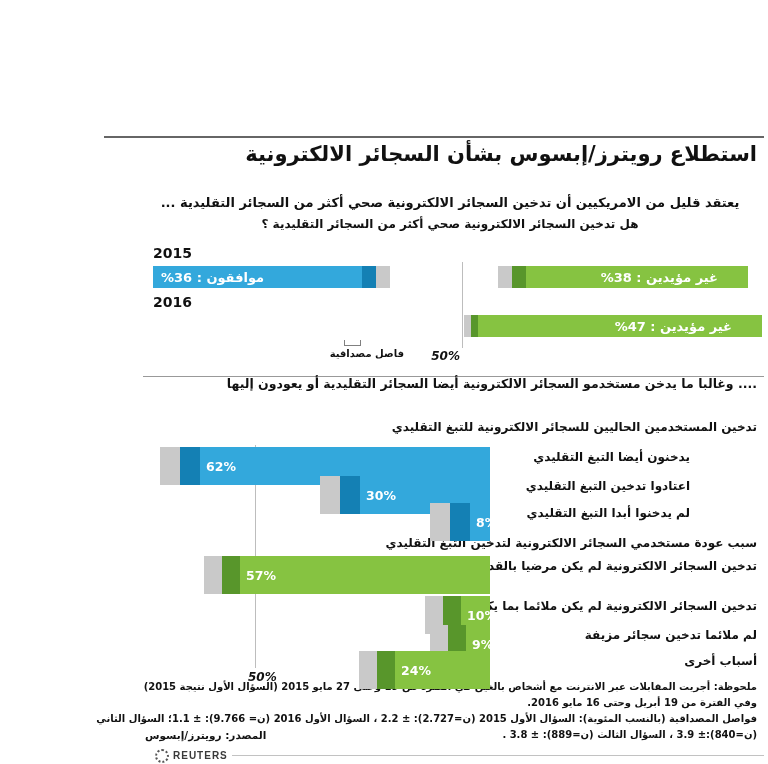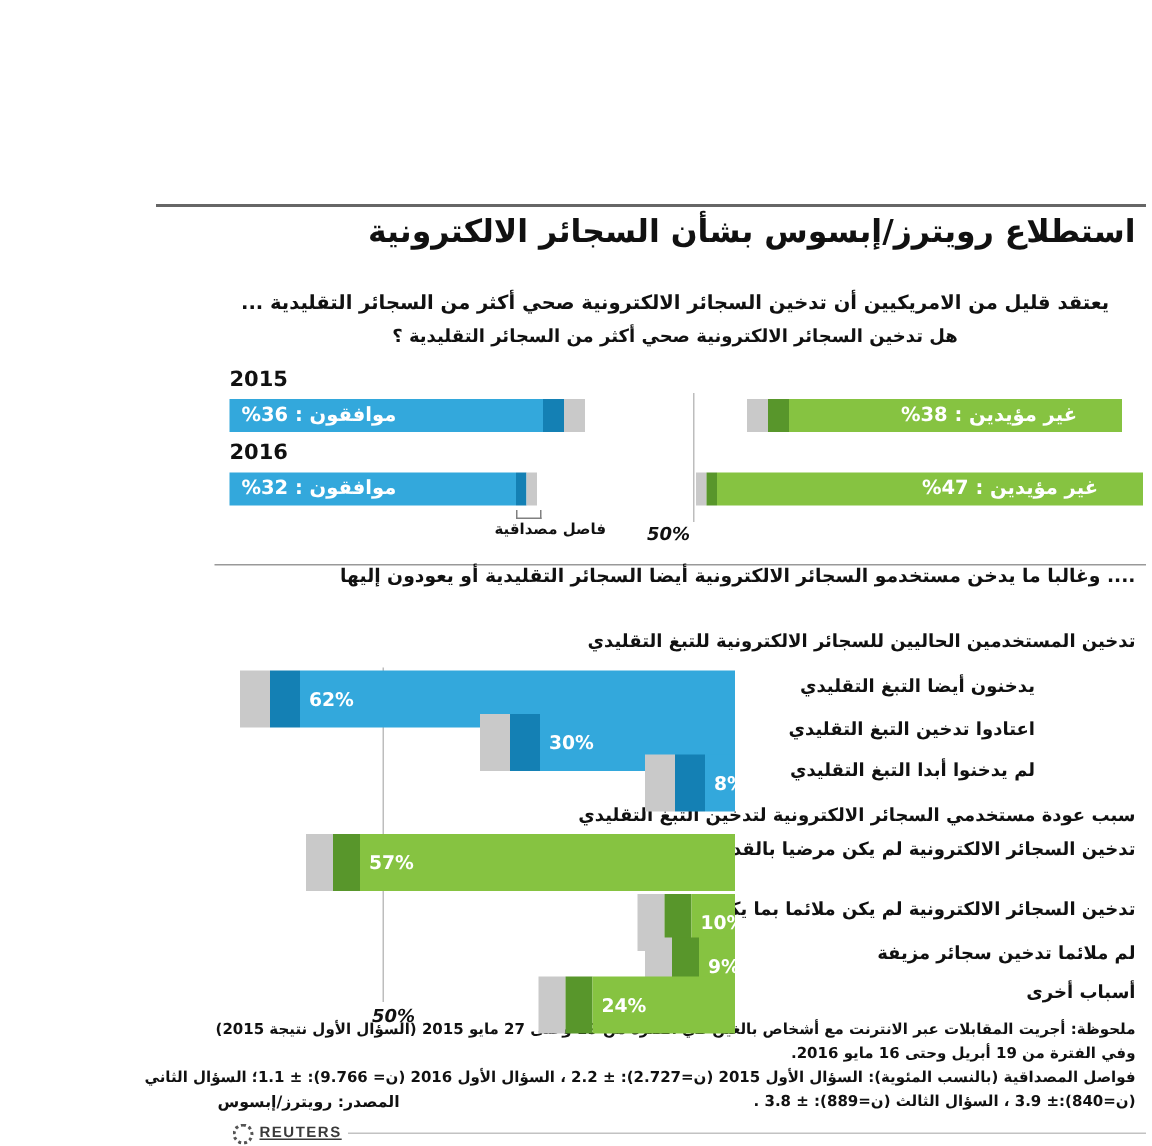--- a/index.html
+++ b/index.html
@@ -30,21 +30,21 @@
   .vline{position:absolute;width:1px;background:#bdbdbd;z-index:0;}
   .bar{z-index:1;}
   .axis50{position:absolute;font-size:12px;font-weight:bold;direction:ltr;font-style:italic;}
   .bracket{position:absolute;border-left:1px solid #808080;border-right:1px solid #808080;
            border-bottom:1px solid #808080;}
   .bracketlbl{position:absolute;font-size:10px;font-weight:bold;text-align:center;direction:rtl;}
   .foot{position:absolute;font-size:10px;font-weight:bold;white-space:nowrap;direction:rtl;}
   .source{position:absolute;font-size:10.5px;font-weight:bold;direction:rtl;}
   .logo-circle{position:absolute;width:10px;height:10px;border:2px dotted #555;border-radius:50%;}
   .logo-text{position:absolute;font-size:10px;font-weight:bold;color:#3a3a3a;letter-spacing:1px;
-             font-family:"Liberation Sans",sans-serif;text-decoration:underline;}
+             font-family:"Liberation Sans",sans-serif;}
 </style>
 </head>
 <body>
 
 <div class="canvas">
 
   <div class="rule" style="left:104px;right:4px;top:136px;"></div>
 
   <div class="abs ar title" style="right:11px;top:142px;">استطلاع رويترز/إبسوس بشأن السجائر الالكترونية</div>
   <div class="abs ar lede" style="left:140px;right:8px;top:195px;">يعتقد قليل من الامريكيين أن تدخين السجائر الالكترونية صحي أكثر من السجائر التقليدية ...</div>
@@ -54,26 +54,20 @@
 
   <div class="bar" style="left:153px;top:266px;">
     <div class="seg seg-blue" style="width: 209px;"></div>
     <div class="seg seg-blue-dark" style="width: 14px;"></div>
     <div class="seg seg-gray" style="width: 14px;"></div>
     <span class="bar-label ar" style="left:8px;">موافقون : 36%</span>
   </div>
 
   <div class="abs ltr yearlbl" style="left:153px;top:294px;">2016</div>
 
-  <div class="bar" style="left:153px;top:315px;">
-    <div class="seg seg-blue" style="width: 191px;"></div>
-    <div class="seg seg-blue-dark" style="width: 7px;"></div>
-    <div class="seg seg-gray" style="width: 7px;"></div>
-    <span class="bar-label ar" style="left:8px;">موافقون : 32%</span>
-  </div>
 
   <div class="bracket" style="left:344px;top:340px;width:15px;height:5px;"></div>
   <div class="bracketlbl" style="left:300px;top:348px;width:104px;text-align:right;">فاصل مصداقية</div>
 
   <div class="vline" style="left:462px;top:262px;height:86px;"></div>
   <div class="axis50" style="left:424px;top:349px;width:36px;text-align:right;">50%</div>
 
   <div class="bar" style="right:20px;top:266px;margin-left:28px;">
     <div class="seg seg-gray" style="width: 14px;"></div>
     <div class="seg seg-green-dark" style="width: 14px;"></div>

